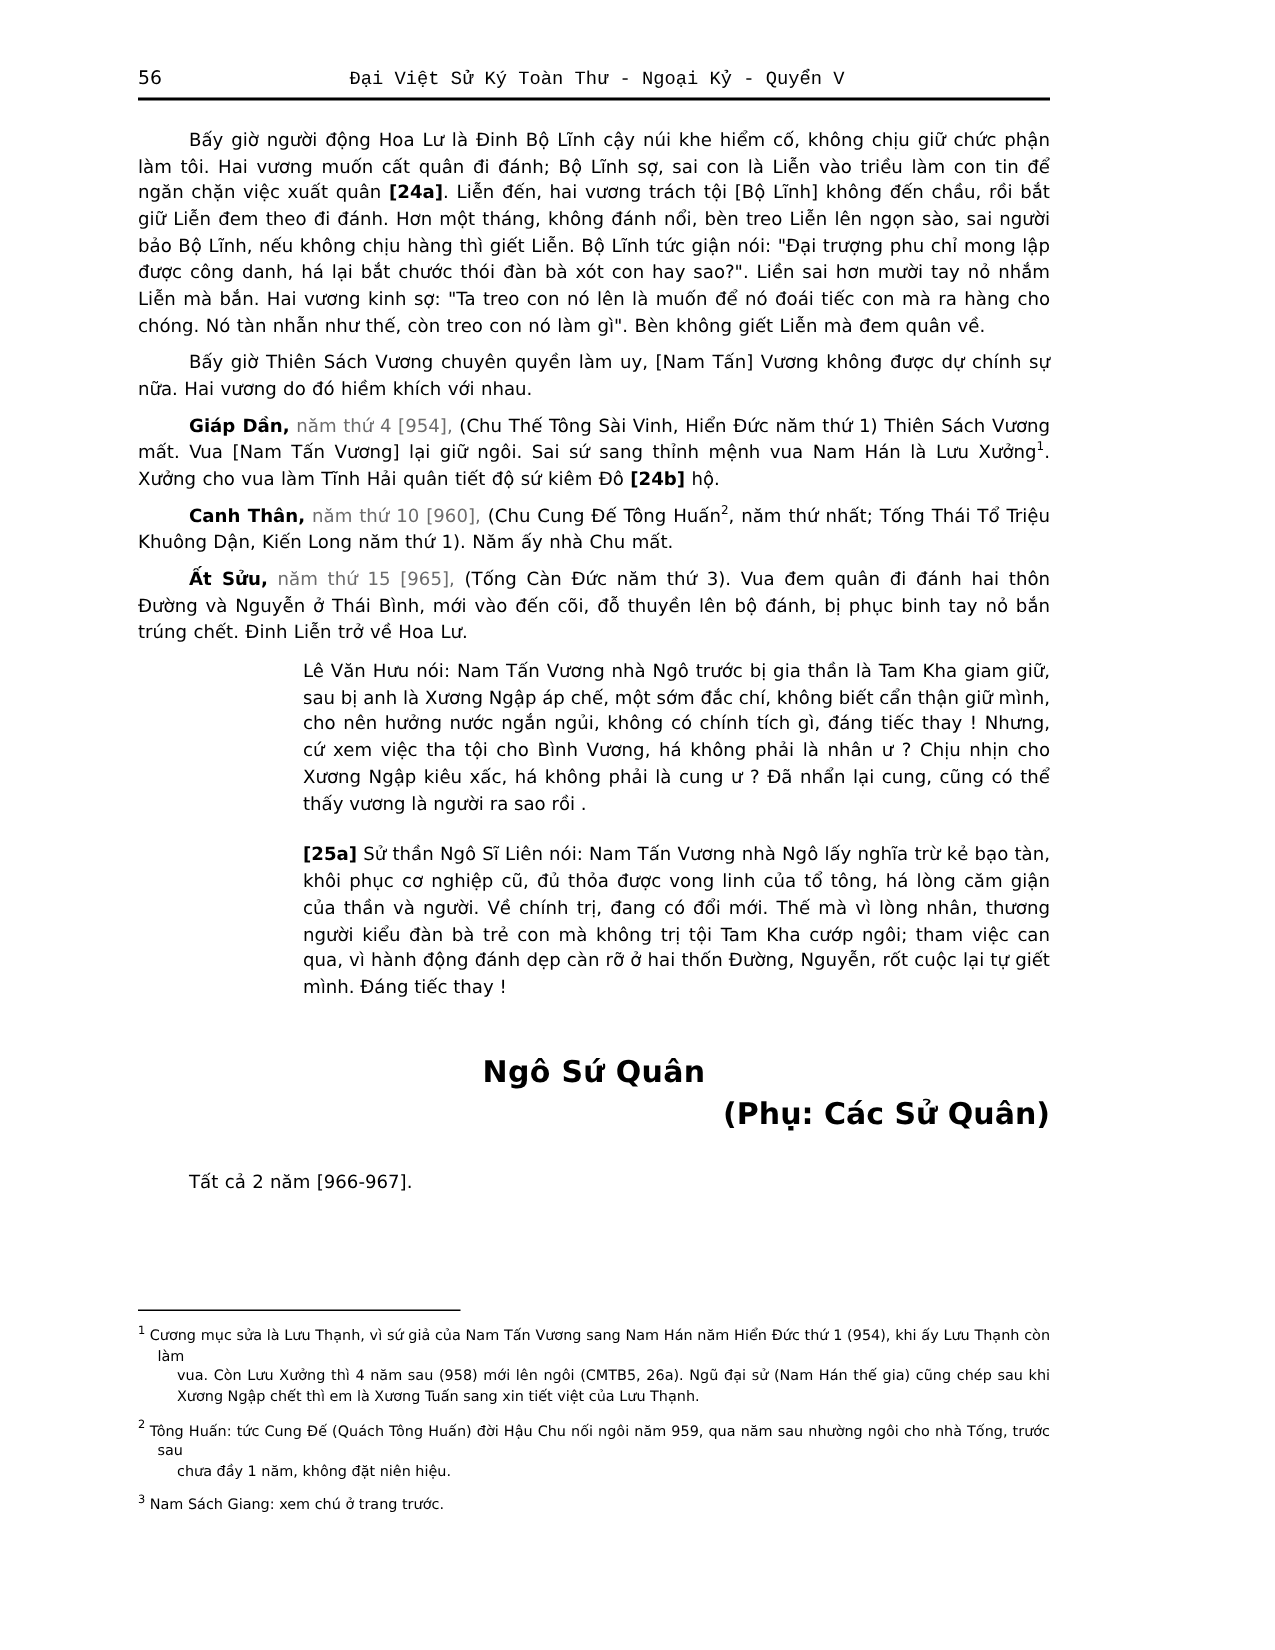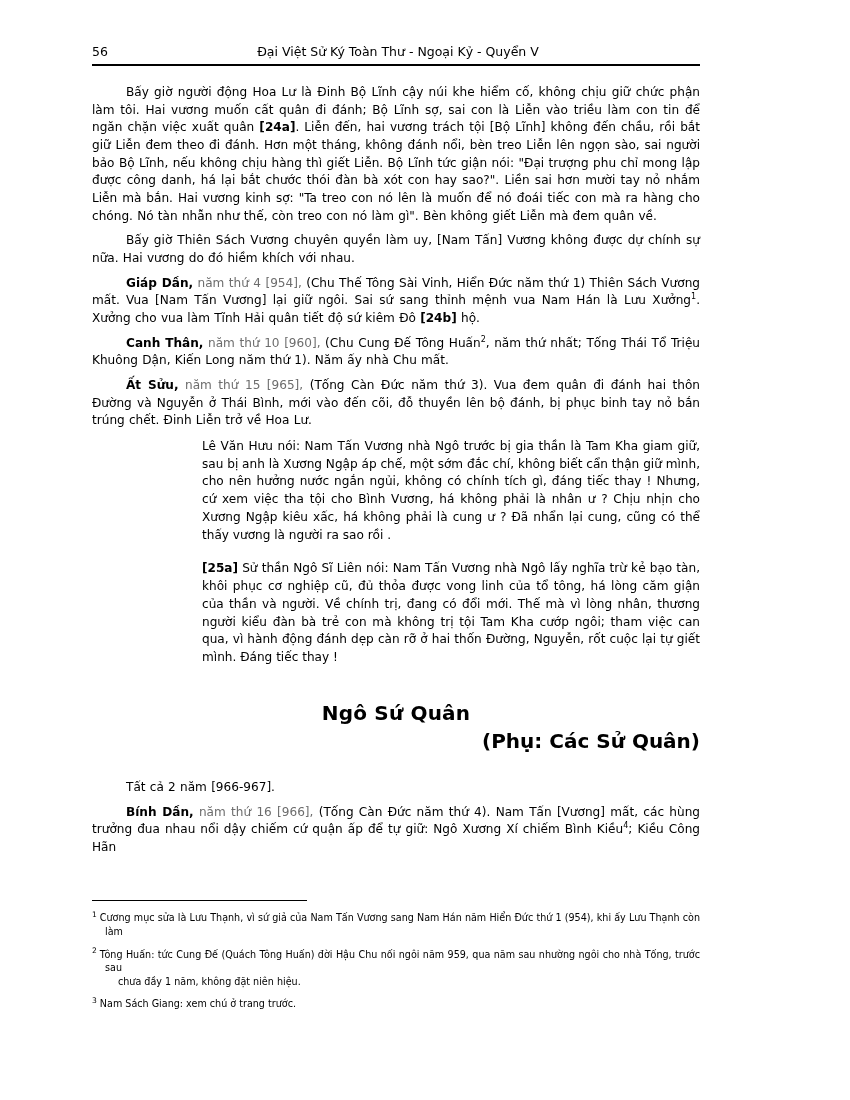--- a/index.html
+++ b/index.html
@@ -30,20 +30,21 @@
   }
   .header .page-num {
     width: 100px;
     font-size: 12.5px;
   }
   .header .header-title {
     flex: 1;
     text-align: center;
     font-size: 12.5px;
     padding-right: 96px;
+    font-family: Liberation Mono, monospace;
   }
   .header-rule {
     border-bottom: 2.2px solid #000;
     margin-bottom: 18px;
   }
   
   .para {
     font-size: 12.1px;
     line-height: 1.46;
     text-align: justify;
@@ -139,26 +140,25 @@
   <p class="quote">Lê Văn Hưu nói: Nam Tấn Vương nhà Ngô trước bị gia thần là Tam Kha giam giữ, sau bị anh là Xương Ngập áp chế, một sớm đắc chí, không biết cẩn thận giữ mình, cho nên hưởng nước ngắn ngủi, không có chính tích gì, đáng tiếc thay !  Nhưng, cứ xem việc tha tội cho Bình Vương, há không phải là nhân ư ?  Chịu nhịn cho Xương Ngập kiêu xấc, há không phải là cung ư ? Đã nhẩn lại cung, cũng có thể thấy vương là người ra sao rồi .</p>
 
   <p class="quote second"><span class="b">[25a]</span><span> Sử thần Ngô Sĩ Liên nói: Nam Tấn Vương nhà Ngô lấy nghĩa trừ kẻ bạo tàn, khôi phục cơ nghiệp cũ, đủ thỏa được vong linh của tổ tông, há lòng căm giận của thần và người.  Về chính trị, đang có đổi mới.  Thế mà vì lòng nhân, thương người kiểu đàn bà trẻ con mà không trị tội Tam Kha cướp ngôi; tham việc can qua, vì hành động đánh dẹp càn rỡ ở hai thốn Đường, Nguyễn, rốt cuộc lại tự giết mình.  Đáng tiếc thay !</span></p>
 
   <h1 class="section-title">Ngô Sứ Quân</h1>
   <h2 class="section-subtitle">(Phụ: Các Sử Quân)</h2>
 
   <p class="para indent after-title">Tất cả 2 năm [966-967].</p>
 
 
-  <p class="para indent"><span class="b">Bính Dần,</span><span class="gray"> năm thứ 16 [966], </span><span>(Tống Càn Đức năm thứ 4).  Nam Tấn [Vương] mất, các hùng trưởng đua nhau nổi dậy chiếm cứ quận ấp để tự giữ:  Ngô Xương Xí chiếm Bình Kiều</span><sup>4</sup><span>; Kiều Công Hãn</span></p>
 
   <div class="footnote-area">
     <div class="footnote-rule"></div>
 
-    <p class="footnote"><span class="fn-num">1</span><span>Cương mục sửa là Lưu Thạnh, vì sứ giả của Nam Tấn Vương sang Nam Hán năm Hiển Đức thứ 1 (954), khi ấy Lưu Thạnh còn làm</span></p>
+    <p class="footnote"><span class="fn-num">1</span><span>Cương mục sửa là Lưu Thạnh, vì sứ giả của Nam Tấn Vương sang Nam Hán năm Hiển Đức thứ 1 (954), khi ấy Lưu Thạnh còn làm</span><span class="cont">vua.  Còn Lưu Xưởng thì 4 năm sau (958) mới lên ngôi (CMTB5, 26a).  Ngũ đại sử (Nam Hán thế gia) cũng chép sau khi Xương Ngập chết thì em là Xương Tuấn sang xin tiết việt của Lưu Thạnh.</span></p>
 
     <p class="footnote"><span class="fn-num">2</span><span>Tông Huấn: tức Cung Đế (Quách Tông Huấn) đời Hậu Chu nối ngôi năm 959, qua năm sau nhường ngôi cho nhà Tống, trước sau</span><span class="cont">chưa đầy 1 năm, không đặt niên hiệu.</span></p>
 
     <p class="footnote"><span class="fn-num">3</span><span>Nam Sách Giang: xem chú ở trang trước.</span></p>
 
   </div>
 
 </div>
 
 </body></html>

